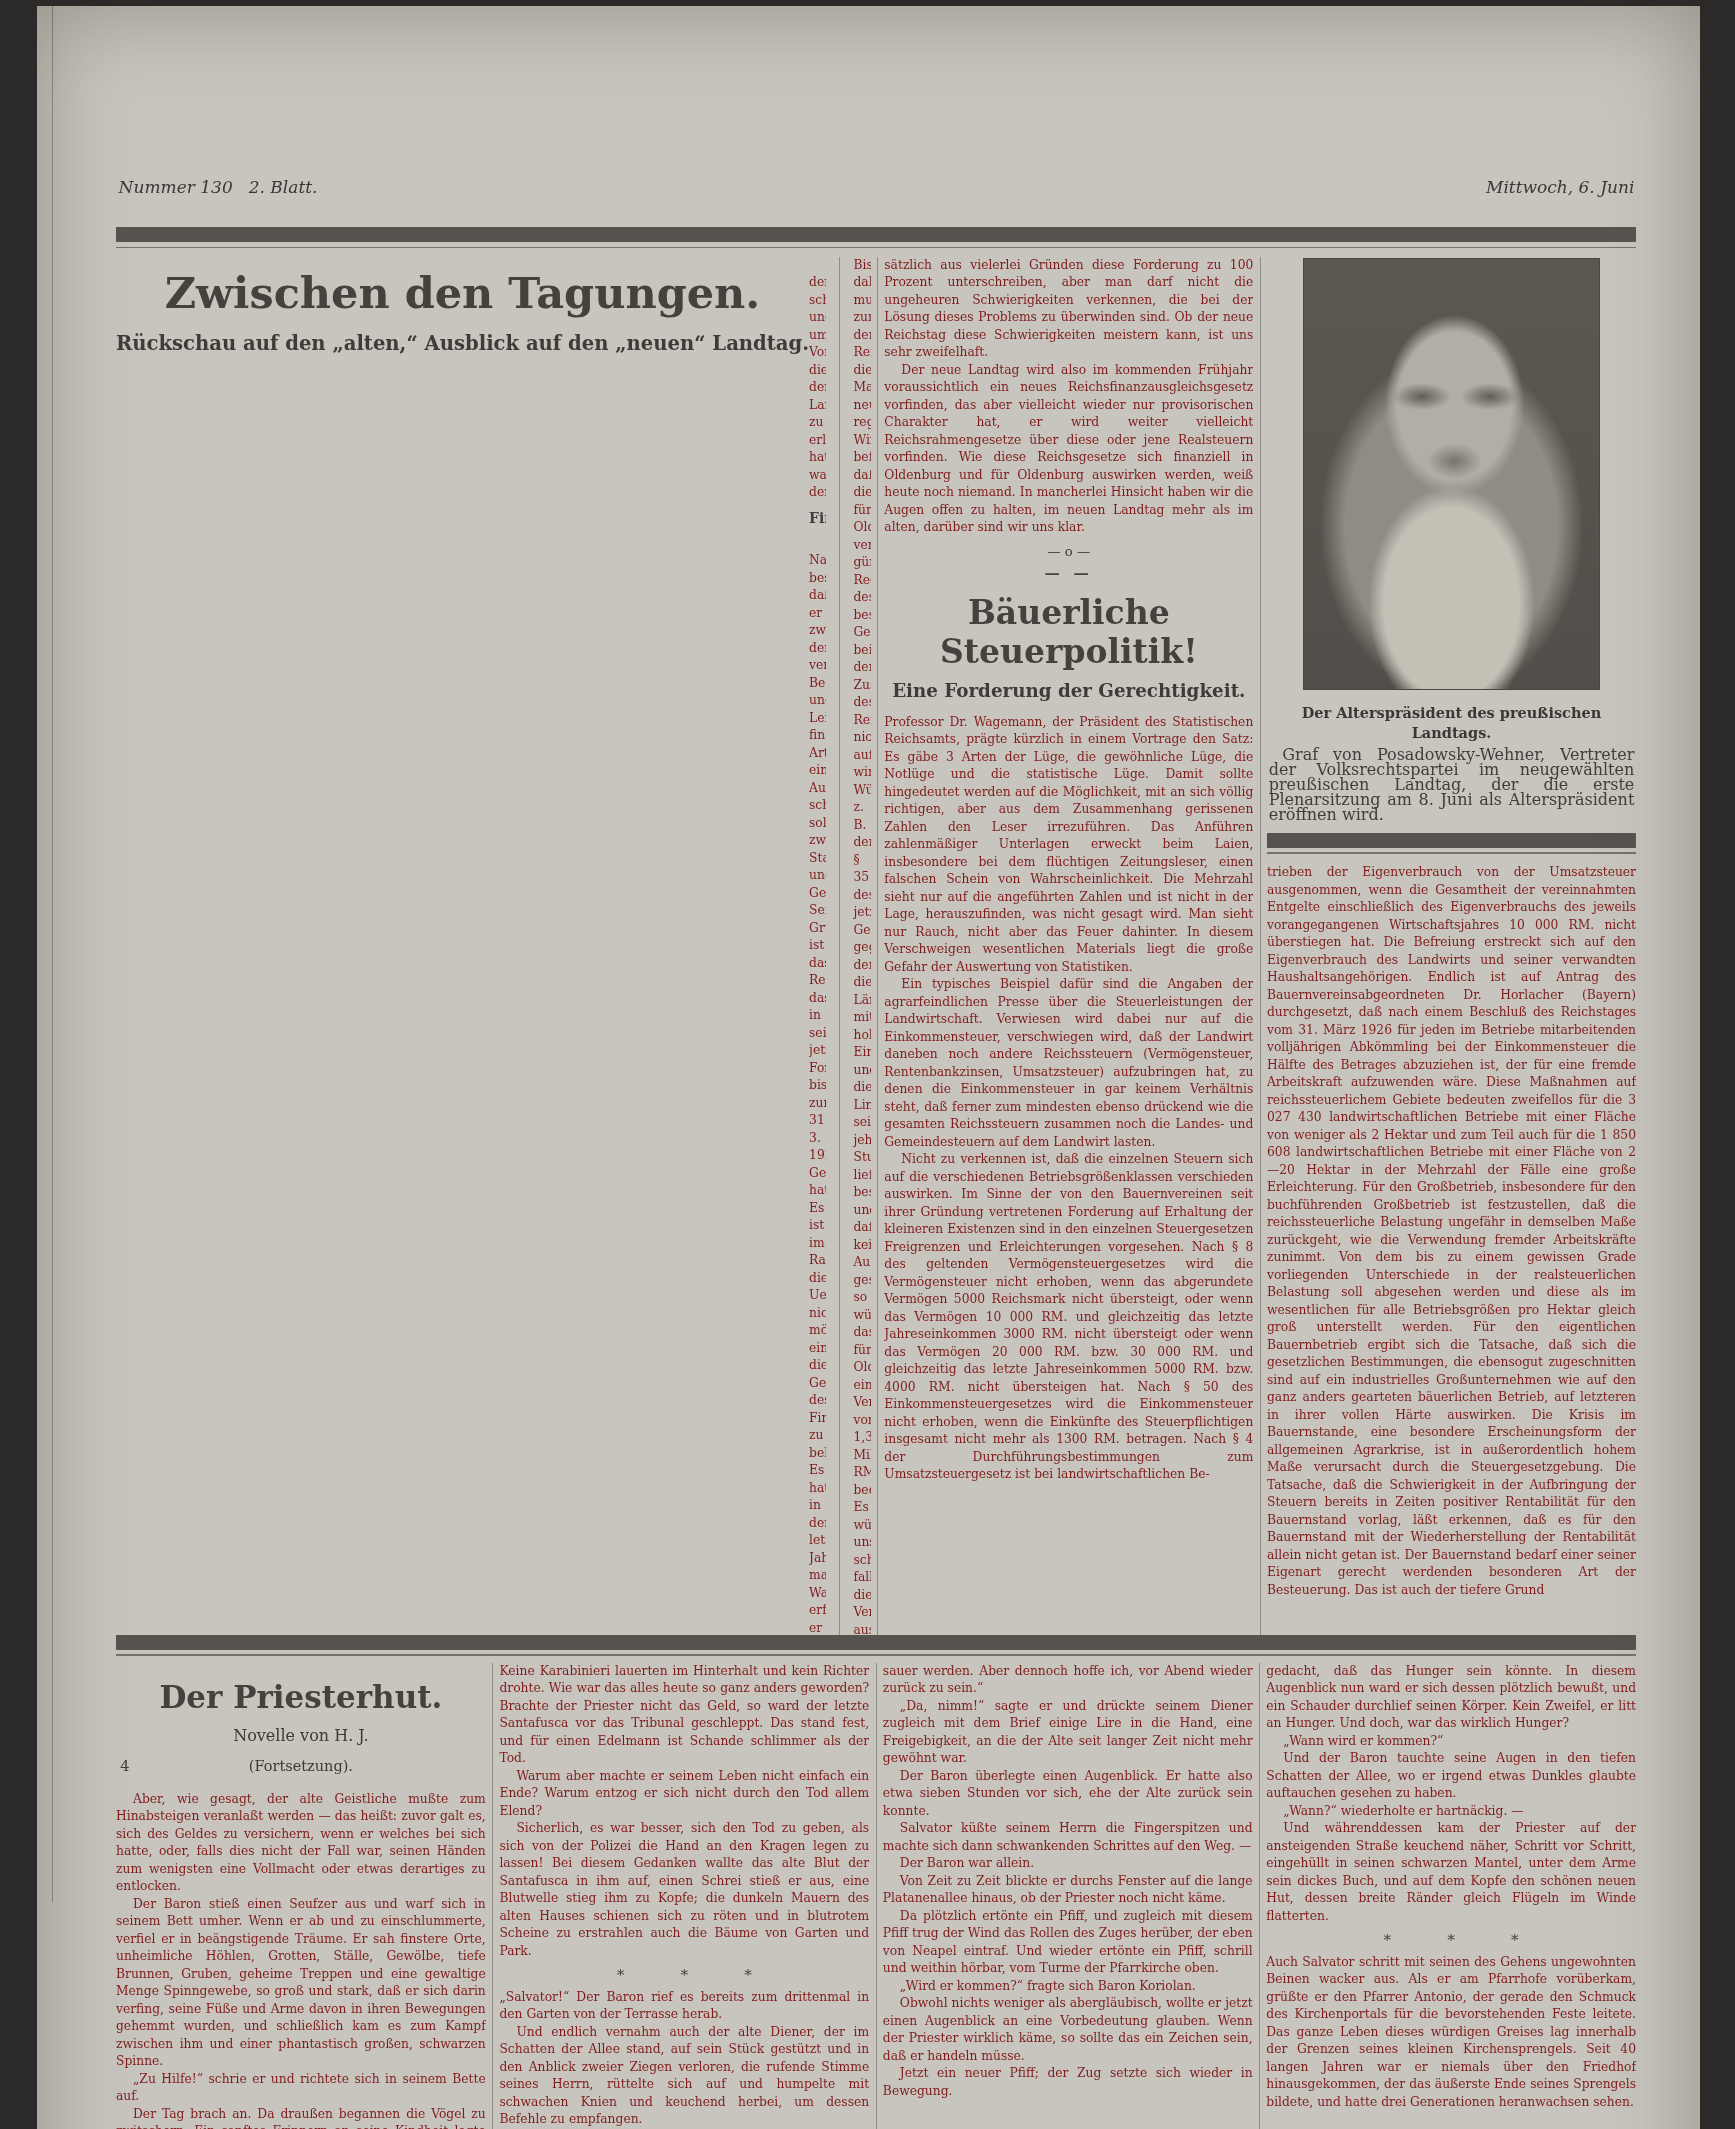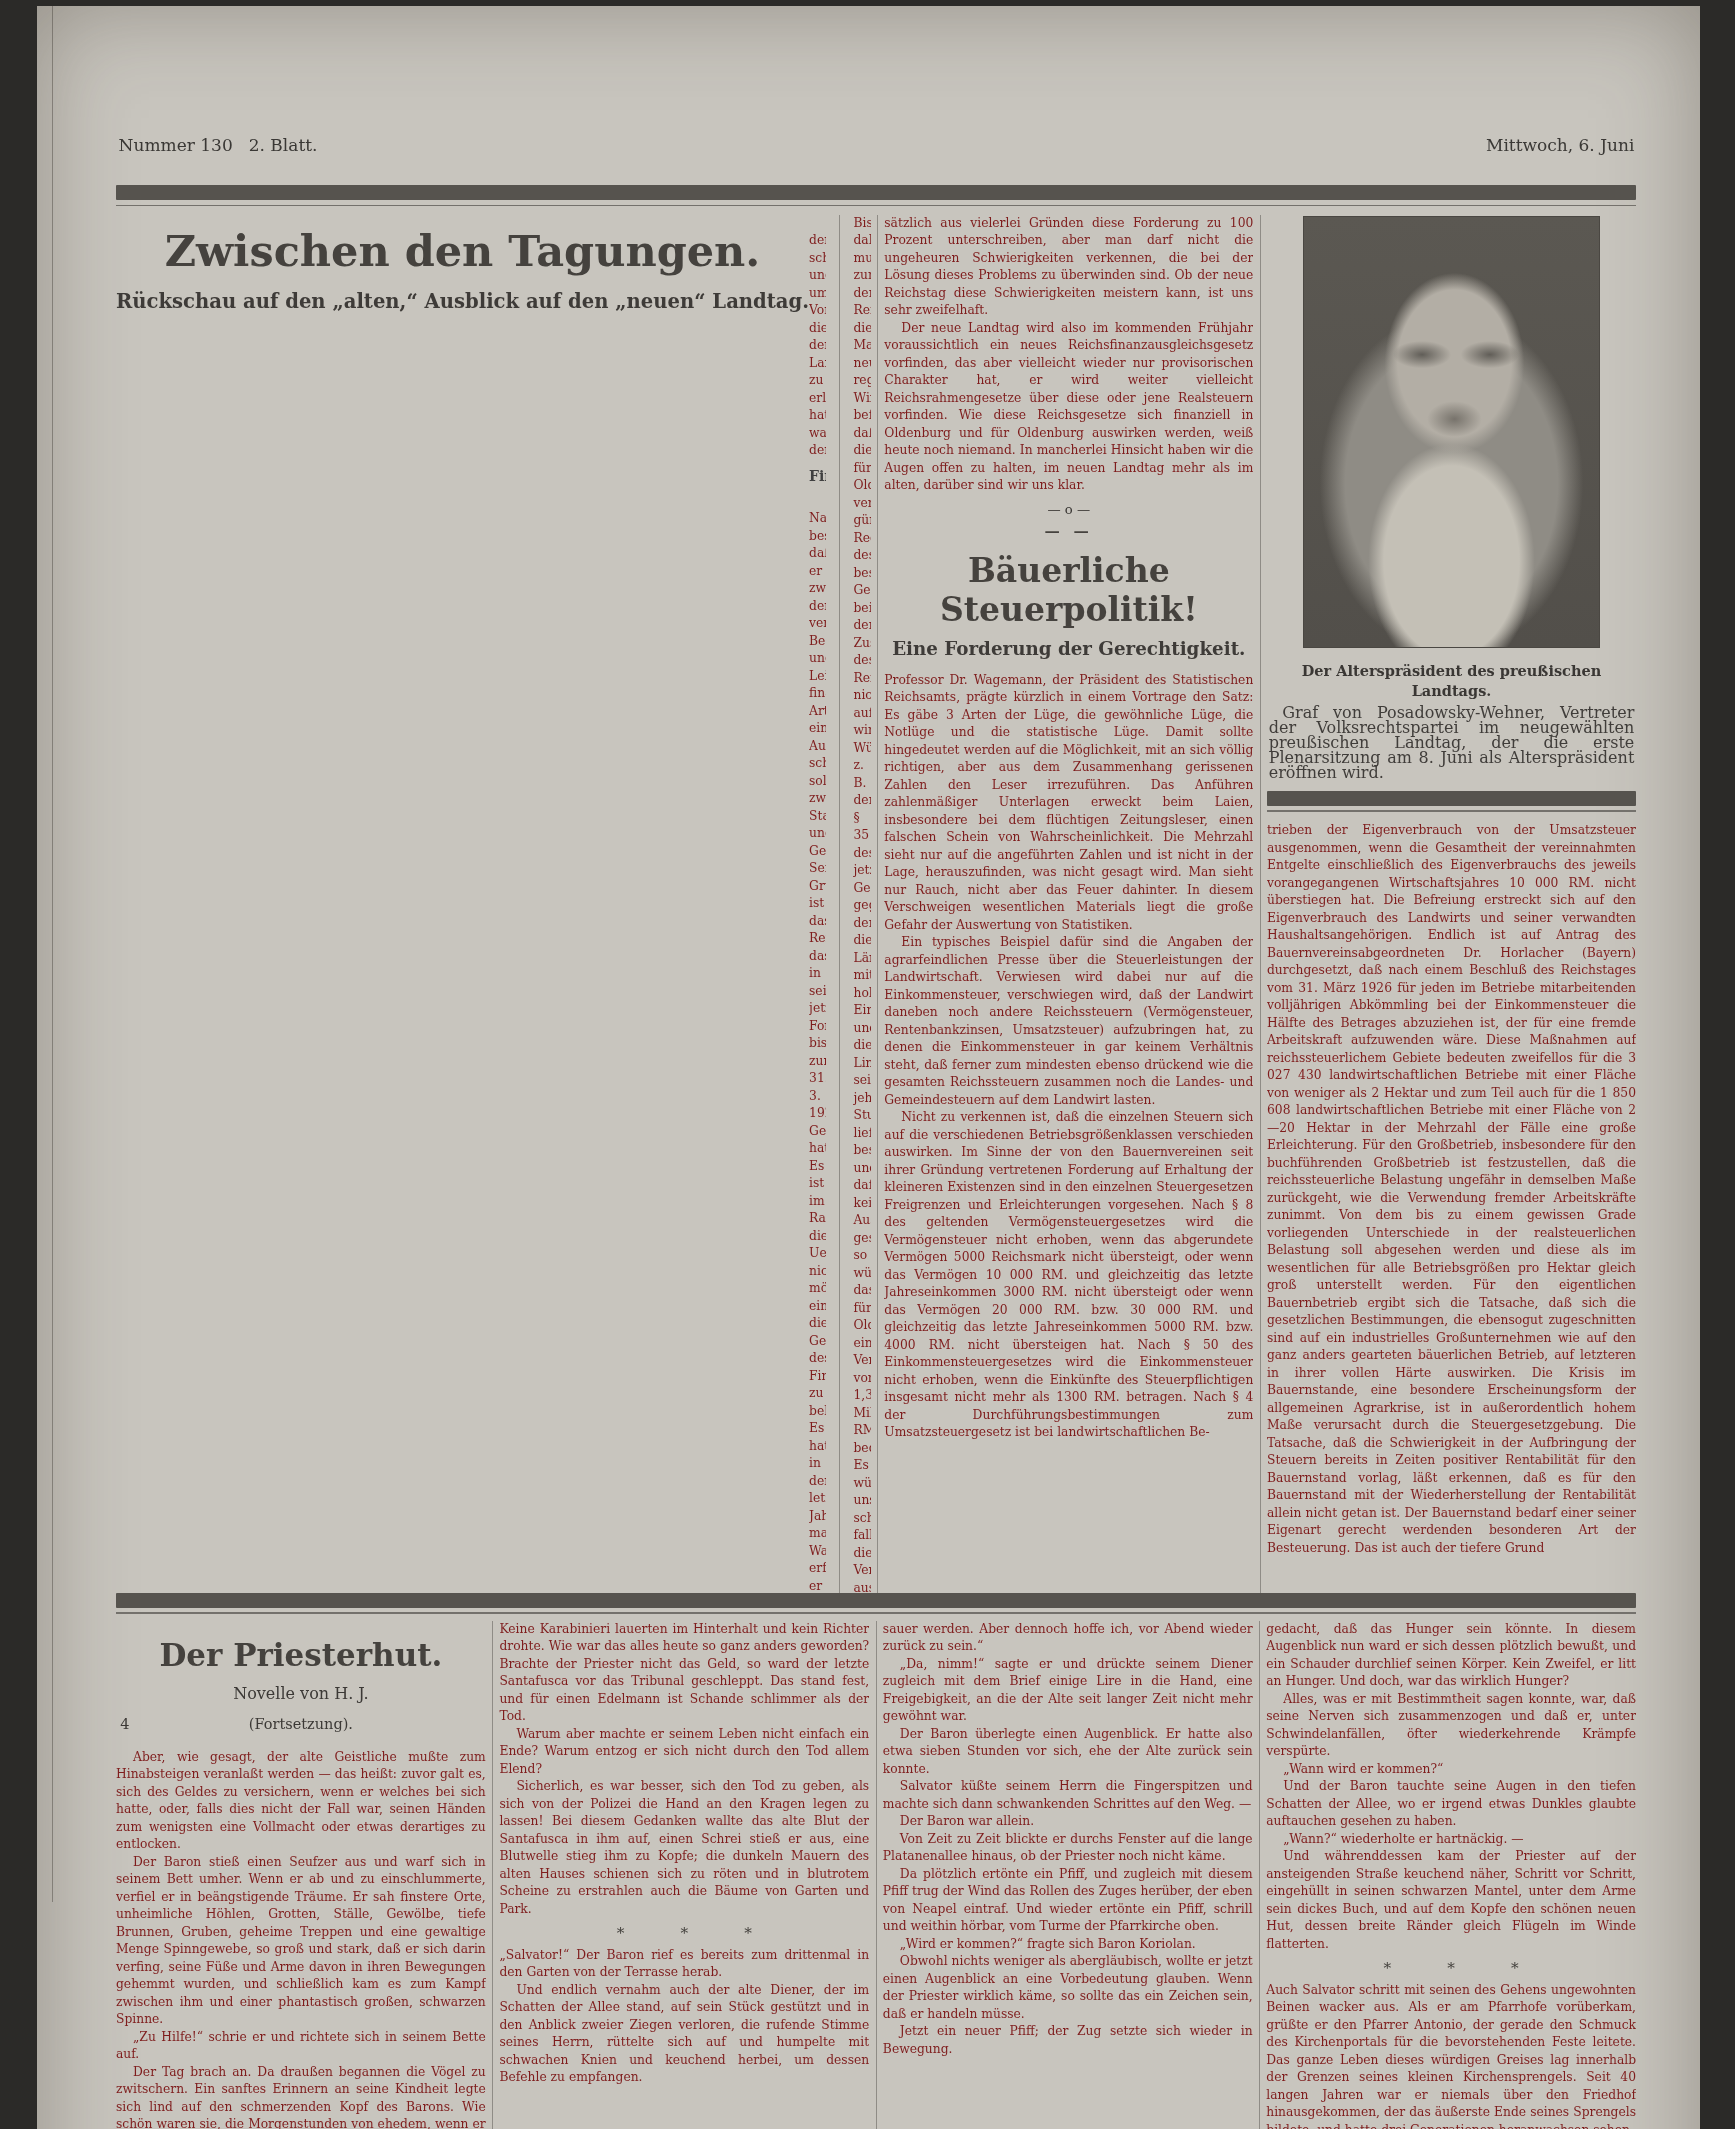--- a/index.html
+++ b/index.html
@@ -4,21 +4,21 @@
 <style>
   html,body{margin:0;padding:0;width:1736px;height:2484px;overflow:hidden;
     background:#2b2a28;font-family:"DejaVu Serif",serif;}
   .page{position:relative;width:1663px;height:2407px;margin:6px 0 0 37px;
     background:#c8c5be;box-shadow:inset 0 0 94px rgba(62,56,46,.38);overflow:hidden;}
   .page::after{content:"";position:absolute;left:14.5px;top:0;bottom:511px;width:1.3px;
     background:rgba(70,66,60,.45);}
   .inner{padding:0 64px 0 79px;}
 
   
-  .header{position:relative;height:179px;}
+  .header{position:relative;height:221px;font-style:italic;}
   .issue-line{position:absolute;left:2.6px;bottom:30px;font-size:17px;color:#3a3835;}
   .issue-line span{margin-right:16px;}
   .masthead{position:absolute;left:0;right:0;bottom:2.6px;text-align:center;
     font-size:51px;font-weight:bold;color:#45423e;letter-spacing:0.9px;
     text-shadow:0.4px 0.4px 0 rgba(60,55,48,.35);}
   .date-line{position:absolute;right:1.7px;bottom:30px;font-size:17px;color:#3a3835;}
 
   .rule-thick{height:15.3px;background:#56534e;border-radius:0.9px;}
   .rule-thin{height:1.7px;background:#74716c;margin-top:4.3px;}
 
@@ -200,21 +200,20 @@
             <p>Obwohl nichts weniger als abergläubisch, wollte er jetzt einen Augenblick an eine Vorbedeutung glauben. Wenn der Priester wirklich käme, so sollte das ein Zeichen sein, daß er handeln müsse.</p>
             <p>Jetzt ein neuer Pfiff; der Zug setzte sich wieder in Bewegung.</p>
           </div>
       </div>
 
       <div class="vrule"></div>
 
       <div class="col cont">
         <div>
             <p>gedacht, daß das Hunger sein könnte. In diesem Augenblick nun ward er sich dessen plötzlich bewußt, und ein Schauder durchlief seinen Körper. Kein Zweifel, er litt an Hunger. Und doch, war das wirklich Hunger?</p>
-            <p>Alles, was er mit Bestimmtheit sagen konnte, war, daß seine Nerven sich zusammenzogen und daß er, unter Schwindelanfällen, öfter wiederkehrende Krämpfe verspürte.</p>
             <p>„Wann wird er kommen?“</p>
             <p>Und der Baron tauchte seine Augen in den tiefen Schatten der Allee, wo er irgend etwas Dunkles glaubte auftauchen gesehen zu haben.</p>
             <p>„Wann?“ wiederholte er hartnäckig. —</p>
             <p>Und währenddessen kam der Priester auf der ansteigenden Straße keuchend näher, Schritt vor Schritt, eingehüllt in seinen schwarzen Mantel, unter dem Arme sein dickes Buch, und auf dem Kopfe den schönen neuen Hut, dessen breite Ränder gleich Flügeln im Winde flatterten.</p>
           </div>
         <div class="stars">* * *</div>
         <div class="cont">
             <p>Auch Salvator schritt mit seinen des Gehens ungewohnten Beinen wacker aus. Als er am Pfarrhofe vorüberkam, grüßte er den Pfarrer Antonio, der gerade den Schmuck des Kirchenportals für die bevorstehenden Feste leitete. Das ganze Leben dieses würdigen Greises lag innerhalb der Grenzen seines kleinen Kirchensprengels. Seit 40 langen Jahren war er niemals über den Friedhof hinausgekommen, der das äußerste Ende seines Sprengels bildete, und hatte drei Generationen heranwachsen sehen.</p>
           </div>
 

